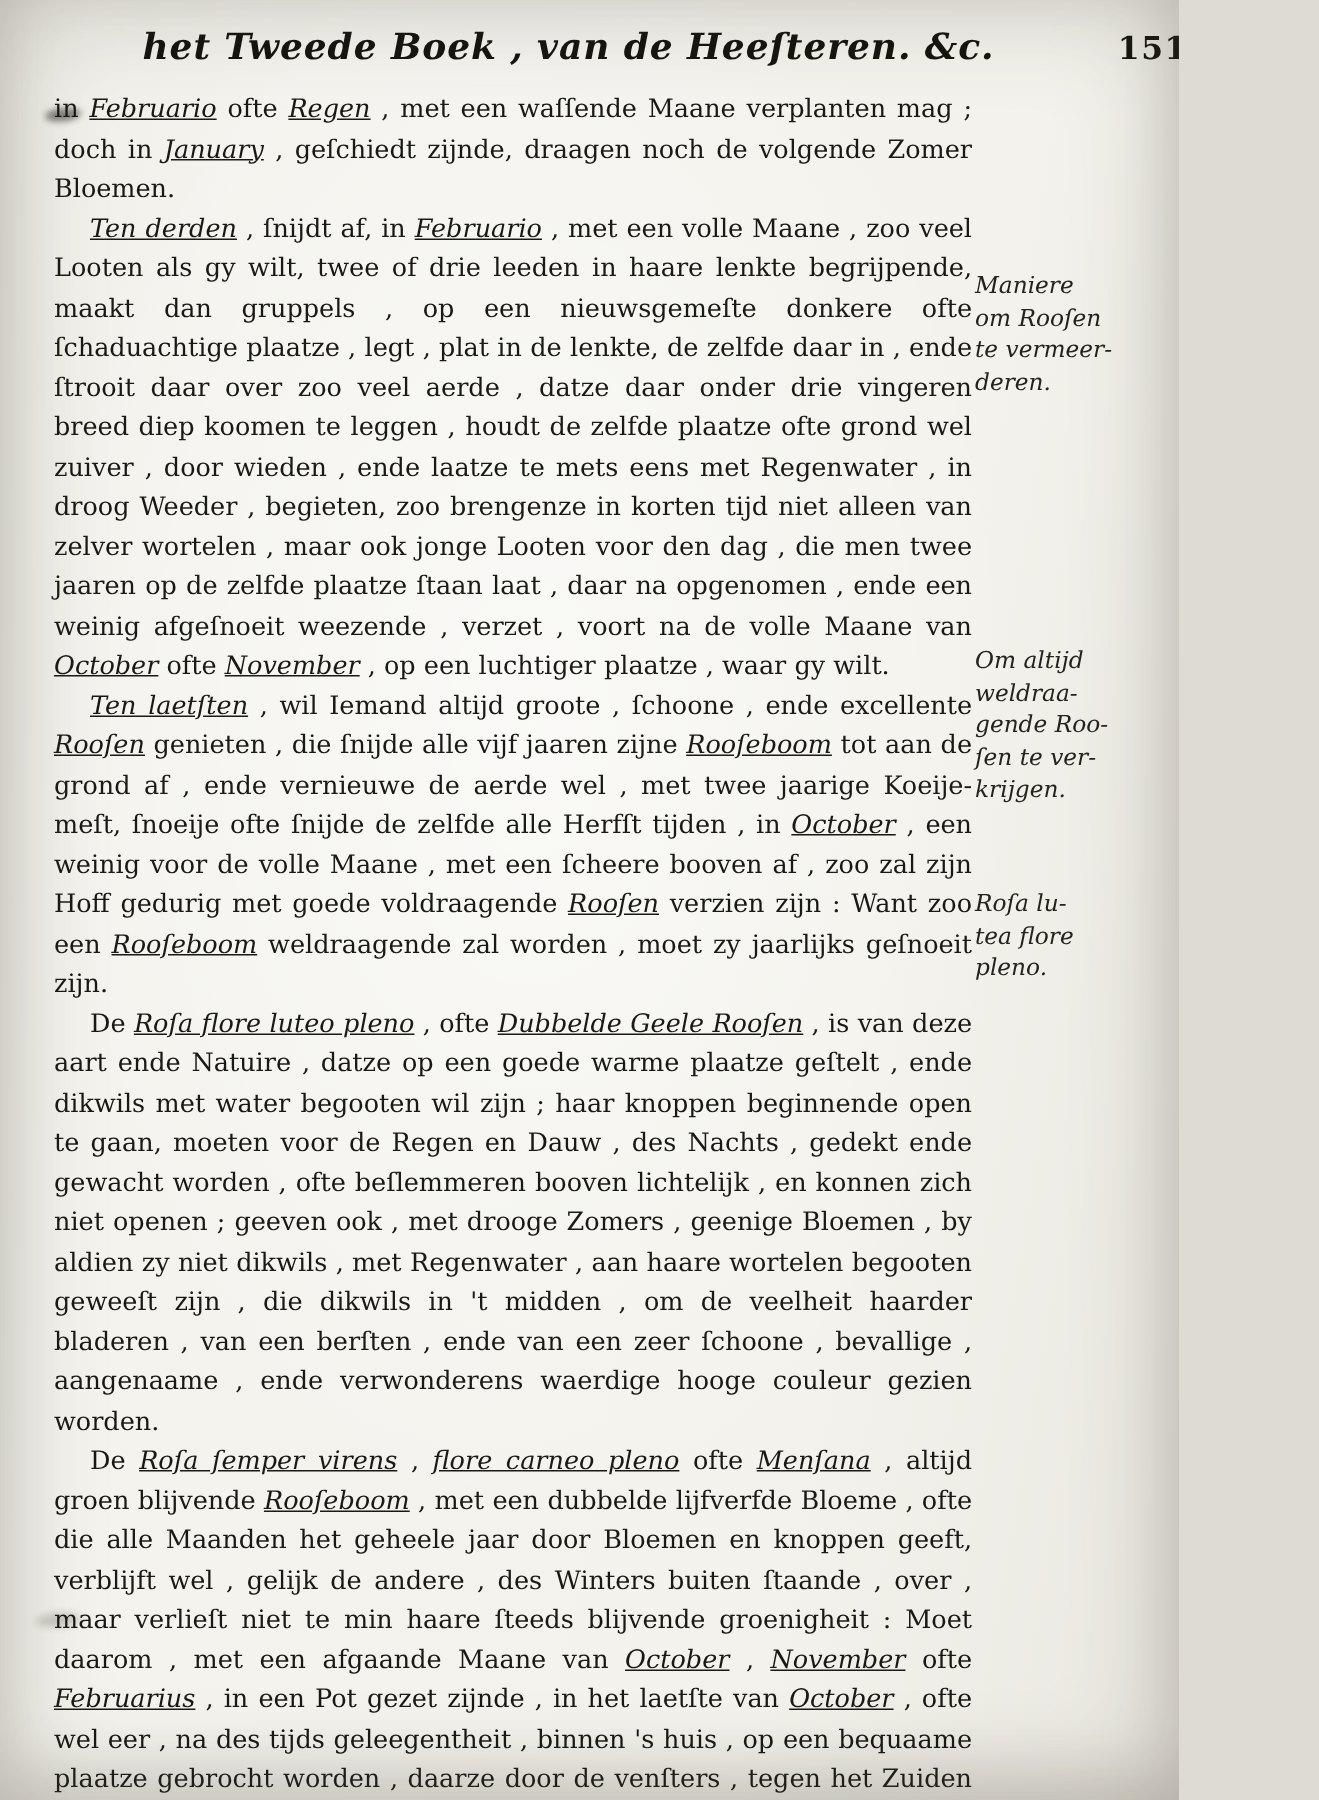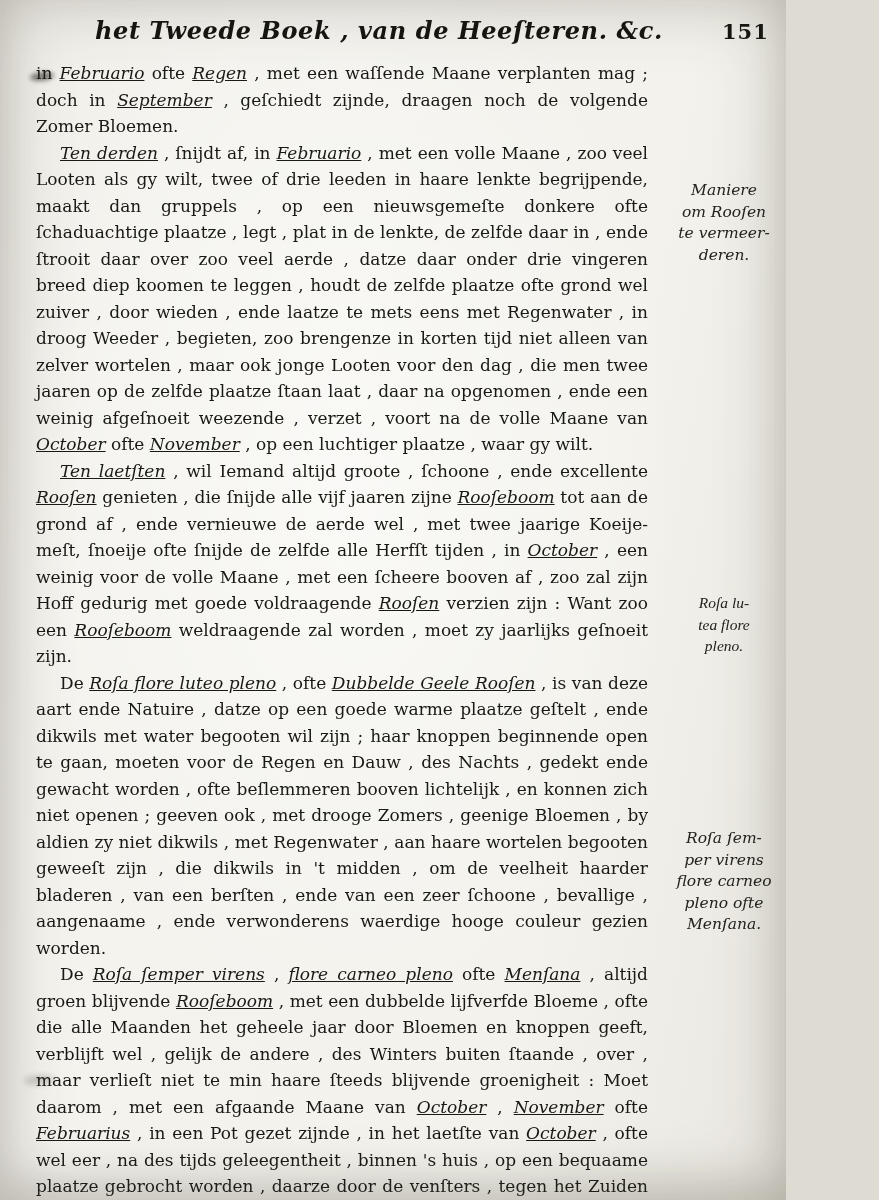--- a/index.html
+++ b/index.html
@@ -24,77 +24,77 @@
     position:absolute;top:16px;left:36px;width:756px;
     display:flex;align-items:baseline;
   }
   .title{
     flex:1;text-align:center;
     font-style:italic;font-weight:bold;
     font-size:24px;letter-spacing:0.6px;
     color:#14140f;
   }
   .pagenum{
-    width:70px;text-align:left;
+    width:70px;text-align:right;
     font-weight:bold;font-size:21px;letter-spacing:1px;
     color:#14140f;
   }
   .main{
     position:absolute;top:60px;left:36px;width:612px;
     font-size:17px;line-height:26.5px;
     text-align:justify;
     color:#191915;
   }
   .para{margin:0;}
   .para.indent{text-indent:24px;}
   .it{font-style:italic;text-decoration:underline;}
   .margin-note{
     position:absolute;left:650px;width:148px;
     font-style:italic;
     font-size:15.5px;line-height:21.5px;
     white-space:pre-line;
     color:#24231e;
-    text-align:center;
+    text-align:left;
   }
   .note-1{top:180px;}
   .note-2{top:430px;}
-  .note-3{top:592px;font-family:Liberation Serif, serif;}
+  .note-3{top:592px;}
   .note-4{top:828px;}
   .smudge{position:absolute;pointer-events:none;background:rgba(25,23,18,0.5);border-radius:50%;}
   .smudge-a{left:30px;top:72px;width:24px;height:9px;filter:blur(2px);transform:rotate(-6deg);}
   .smudge-b{left:24px;top:1076px;width:30px;height:8px;filter:blur(3px);opacity:.45;transform:rotate(-4deg);}
 </style>
 </head>
 <body>
 
 <div class="page">
 
   <div class="header">
     <div class="title">het Tweede Boek , van de Heeſteren. &amp;c.</div>
     <div class="pagenum">151</div>
   </div>
 
   <div class="main">
-    <p class="para"><span>in </span><span class="it">Februario</span><span> ofte </span><span class="it">Regen</span><span> ,  met een waſſende Maane verplanten mag ; doch in </span><span class="it">September</span><span> ,  geſchiedt zijnde,  draagen noch de volgende Zomer Bloemen.</span></p>
+    <p class="para"><span>in </span><span class="it">Februario</span><span> ofte </span><span class="it">Regen</span><span> ,  met een waſſende Maane verplanten mag ; doch in </span><span class="it">January</span><span> ,  geſchiedt zijnde,  draagen noch de volgende Zomer Bloemen.</span></p>
     <p class="para indent"><span class="it">Ten derden</span><span> ,  ſnijdt af,  in </span><span class="it">Februario</span><span> ,  met een volle Maane , zoo veel Looten als gy wilt,  twee of drie leeden in haare lenkte begrijpende, maakt dan gruppels ,  op een nieuwsgemeſte donkere ofte ſchaduachtige plaatze ,  legt ,  plat in de lenkte,  de zelfde daar in ,  ende ſtrooit daar over zoo veel aerde ,  datze daar onder drie vingeren breed diep koomen te leggen ,  houdt de zelfde plaatze ofte grond wel zuiver ,  door wieden , ende laatze te mets eens met Regenwater ,  in droog Weeder ,  begieten, zoo brengenze in korten tijd niet alleen van zelver wortelen ,  maar ook jonge Looten voor den dag ,  die men twee jaaren op de zelfde plaatze ſtaan laat ,  daar na opgenomen ,  ende een weinig afgeſnoeit weezende , verzet ,  voort na de volle Maane van </span><span class="it">October</span><span> ofte </span><span class="it">November</span><span> ,  op een luchtiger plaatze ,  waar gy wilt.</span></p>
     <p class="para indent"><span class="it">Ten laetſten</span><span> ,  wil Iemand altijd groote ,  ſchoone ,  ende excellente </span><span class="it">Rooſen</span><span> genieten ,  die ſnijde alle vijf jaaren zijne </span><span class="it">Rooſeboom</span><span> tot aan de grond af ,  ende vernieuwe de aerde wel ,  met twee jaarige Koeije-meſt, ſnoeije ofte ſnijde de zelfde alle Herfſt tijden ,  in </span><span class="it">October</span><span> ,  een weinig voor de volle Maane ,  met een ſcheere booven af ,  zoo zal zijn Hoff gedurig met goede voldraagende </span><span class="it">Rooſen</span><span> verzien zijn :  Want zoo een </span><span class="it">Rooſeboom</span><span> weldraagende zal worden ,  moet zy jaarlijks geſnoeit zijn.</span></p>
     <p class="para indent"><span>De </span><span class="it">Roſa flore luteo pleno</span><span> ,  ofte </span><span class="it">Dubbelde Geele Rooſen</span><span> ,  is van deze aart ende Natuire ,  datze op een goede warme plaatze geſtelt ,  ende dikwils met water begooten wil zijn ;  haar knoppen beginnende open te gaan, moeten voor de Regen en Dauw ,  des Nachts ,  gedekt ende gewacht worden ,  ofte beſlemmeren booven lichtelijk , en konnen zich niet openen ;  geeven ook ,  met drooge Zomers ,  geenige Bloemen ,  by aldien zy niet dikwils ,  met Regenwater ,  aan haare wortelen begooten geweeſt zijn ,  die dikwils in 't midden ,  om de veelheit haarder bladeren ,  van een berſten ,  ende van een zeer ſchoone ,  bevallige , aangenaame , ende verwonderens waerdige hooge couleur gezien worden.</span></p>
     <p class="para indent"><span>De </span><span class="it">Roſa ſemper virens</span><span> ,  </span><span class="it">flore carneo pleno</span><span> ofte </span><span class="it">Menſana</span><span> ,  altijd groen blijvende </span><span class="it">Rooſeboom</span><span> ,  met een dubbelde lijfverfde Bloeme ,  ofte die alle Maanden het geheele jaar door Bloemen en knoppen geeft,  verblijft wel ,  gelijk de andere ,  des Winters buiten ſtaande ,  over , maar verlieſt niet te min haare ſteeds blijvende groenigheit :  Moet daarom ,  met een afgaande Maane van </span><span class="it">October</span><span> ,  </span><span class="it">November</span><span> ofte </span><span class="it">Februarius</span><span> ,  in een Pot gezet zijnde ,  in het laetſte van </span><span class="it">October</span><span> ,  ofte wel eer ,  na des tijds geleegentheit ,  binnen 's huis ,  op een bequaame plaatze gebrocht worden , daarze door de venſters ,  tegen het Zuiden open ,  op dat de Zonne zonder eenige verhinderniſſe daar in te beeter ſchijnen mag ,  een geduirige lucht zoo lange koomt te genieten ,  als de koude het zelfde doet ver-</span></p>
 
   </div>
 
   <div class="margin-note note-1">Maniere
 om Rooſen
 te vermeer-
 deren.</div>
+  <div class="margin-note note-2">Om altijd
+weldraa-
+gende Roo-
+ſen te ver-
+krijgen.</div>
   <div class="margin-note note-3">Roſa lu-
 tea flore
 pleno.</div>
-  <div class="margin-note note-4">Roſa ſem-
-per virens
-flore carneo
-pleno ofte
-Menſana.</div>
 
   <div class="smudge smudge-a"></div>
   <div class="smudge smudge-b"></div>
 
 </div>
 
 </body></html>

